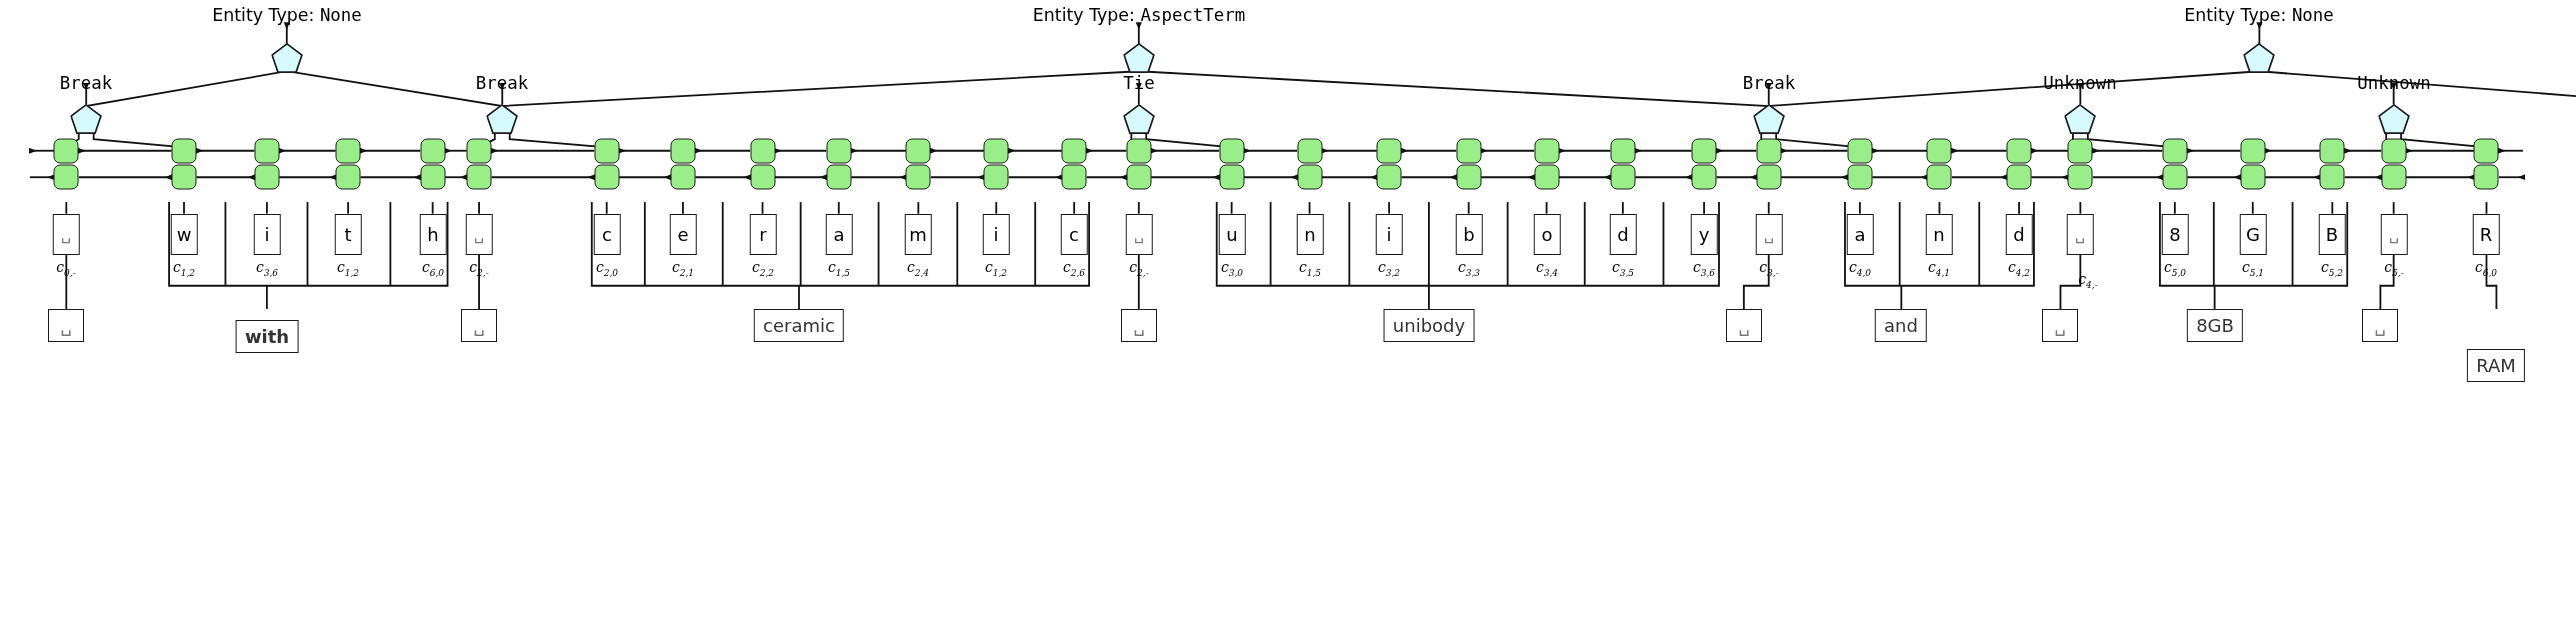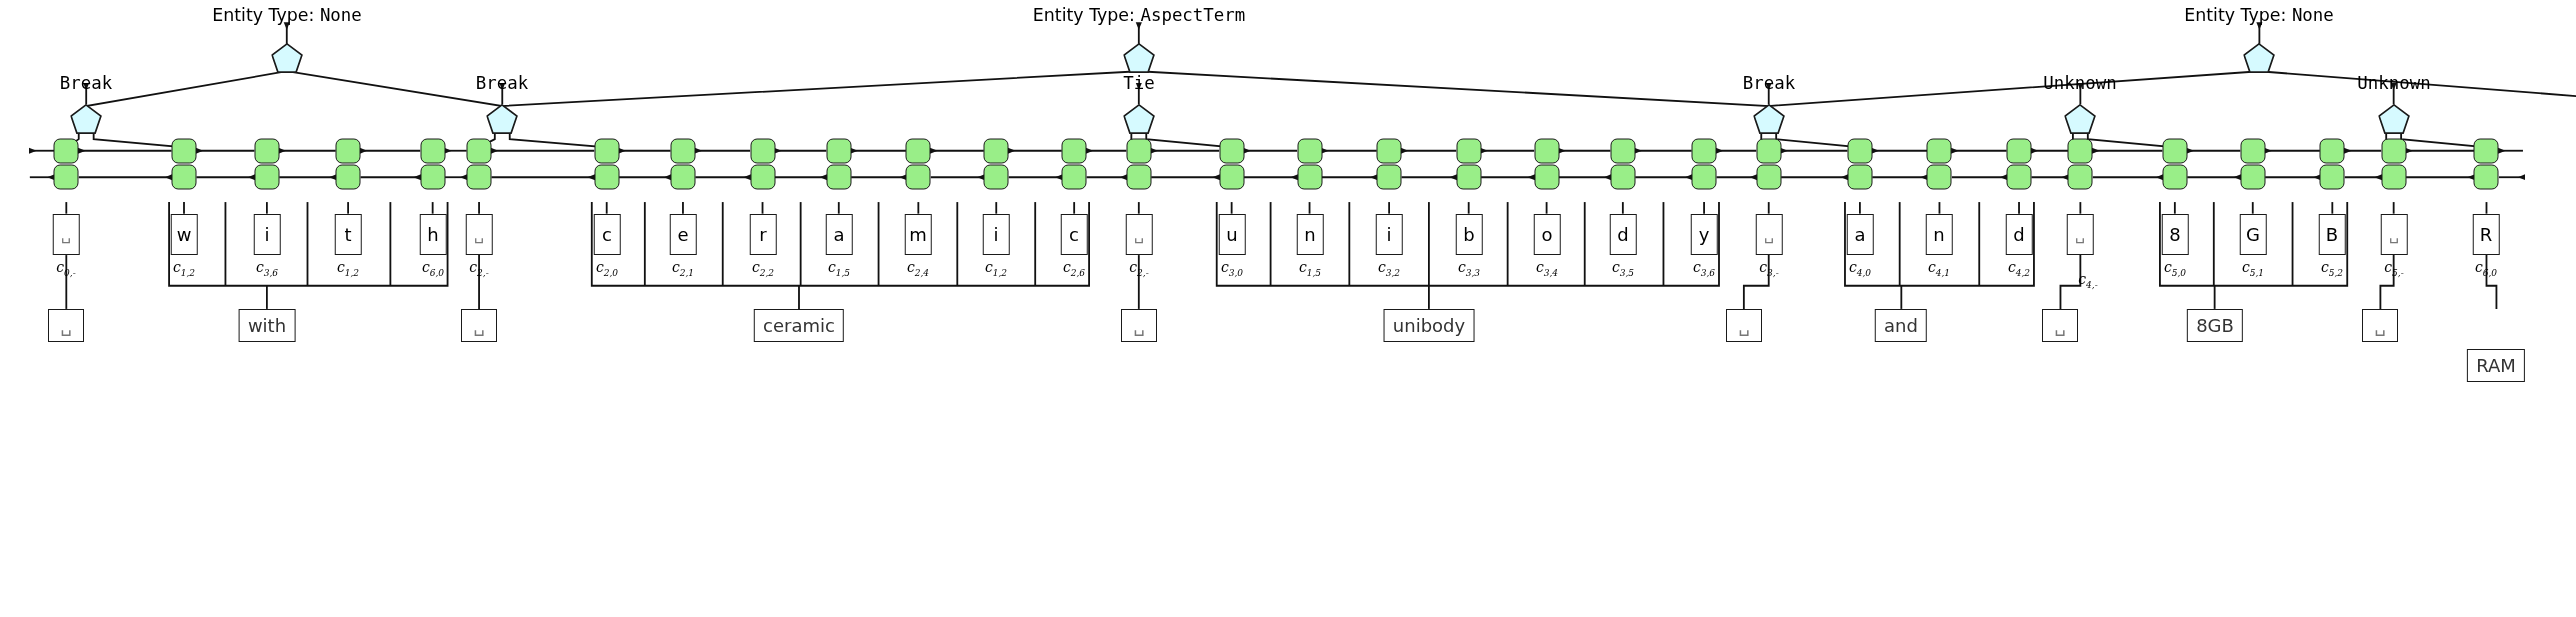--- a/index.html
+++ b/index.html
@@ -483,21 +483,21 @@
       <div class="charbox" style="left: 2332px; top: 214px;">B</div>
       <div class="sub" style="left: 2332px; top: 259px;">c<sub>5,2</sub></div>
       <div class="charbox sp" style="left: 2394px; top: 214px;">␣</div>
       <div class="sub" style="left: 2394px; top: 259px;">c<sub>5,-</sub></div>
       <div class="charbox" style="left: 2486px; top: 214px;">R</div>
       <div class="sub" style="left: 2486px; top: 259px;">c<sub>6,0</sub></div>
     </div>
 
   <div id="wordsrow">
       <div class="wordbox sp" style="left: 66px; top: 309px;">␣</div>
-      <div class="wordbox" style="left: 267px; top: 309px;">with</div>
+      <div class="wordbox" style="left: 267px; top: 320px; font-weight: bold;">with</div>
       <div class="wordbox sp" style="left: 479px; top: 309px;">␣</div>
       <div class="wordbox" style="left: 799px; top: 309px;">ceramic</div>
       <div class="wordbox sp" style="left: 1139px; top: 309px;">␣</div>
       <div class="wordbox" style="left: 1429px; top: 309px;">unibody</div>
       <div class="wordbox sp" style="left: 1744px; top: 309px;">␣</div>
       <div class="wordbox" style="left: 1901px; top: 309px;">and</div>
       <div class="wordbox sp" style="left: 2060px; top: 309px;">␣</div>
       <div class="wordbox" style="left: 2215px; top: 309px;">8GB</div>
       <div class="wordbox sp" style="left: 2380px; top: 309px;">␣</div>
       <div class="wordbox" style="left: 2496px; top: 309px; margin-top: 40px;">RAM</div>

